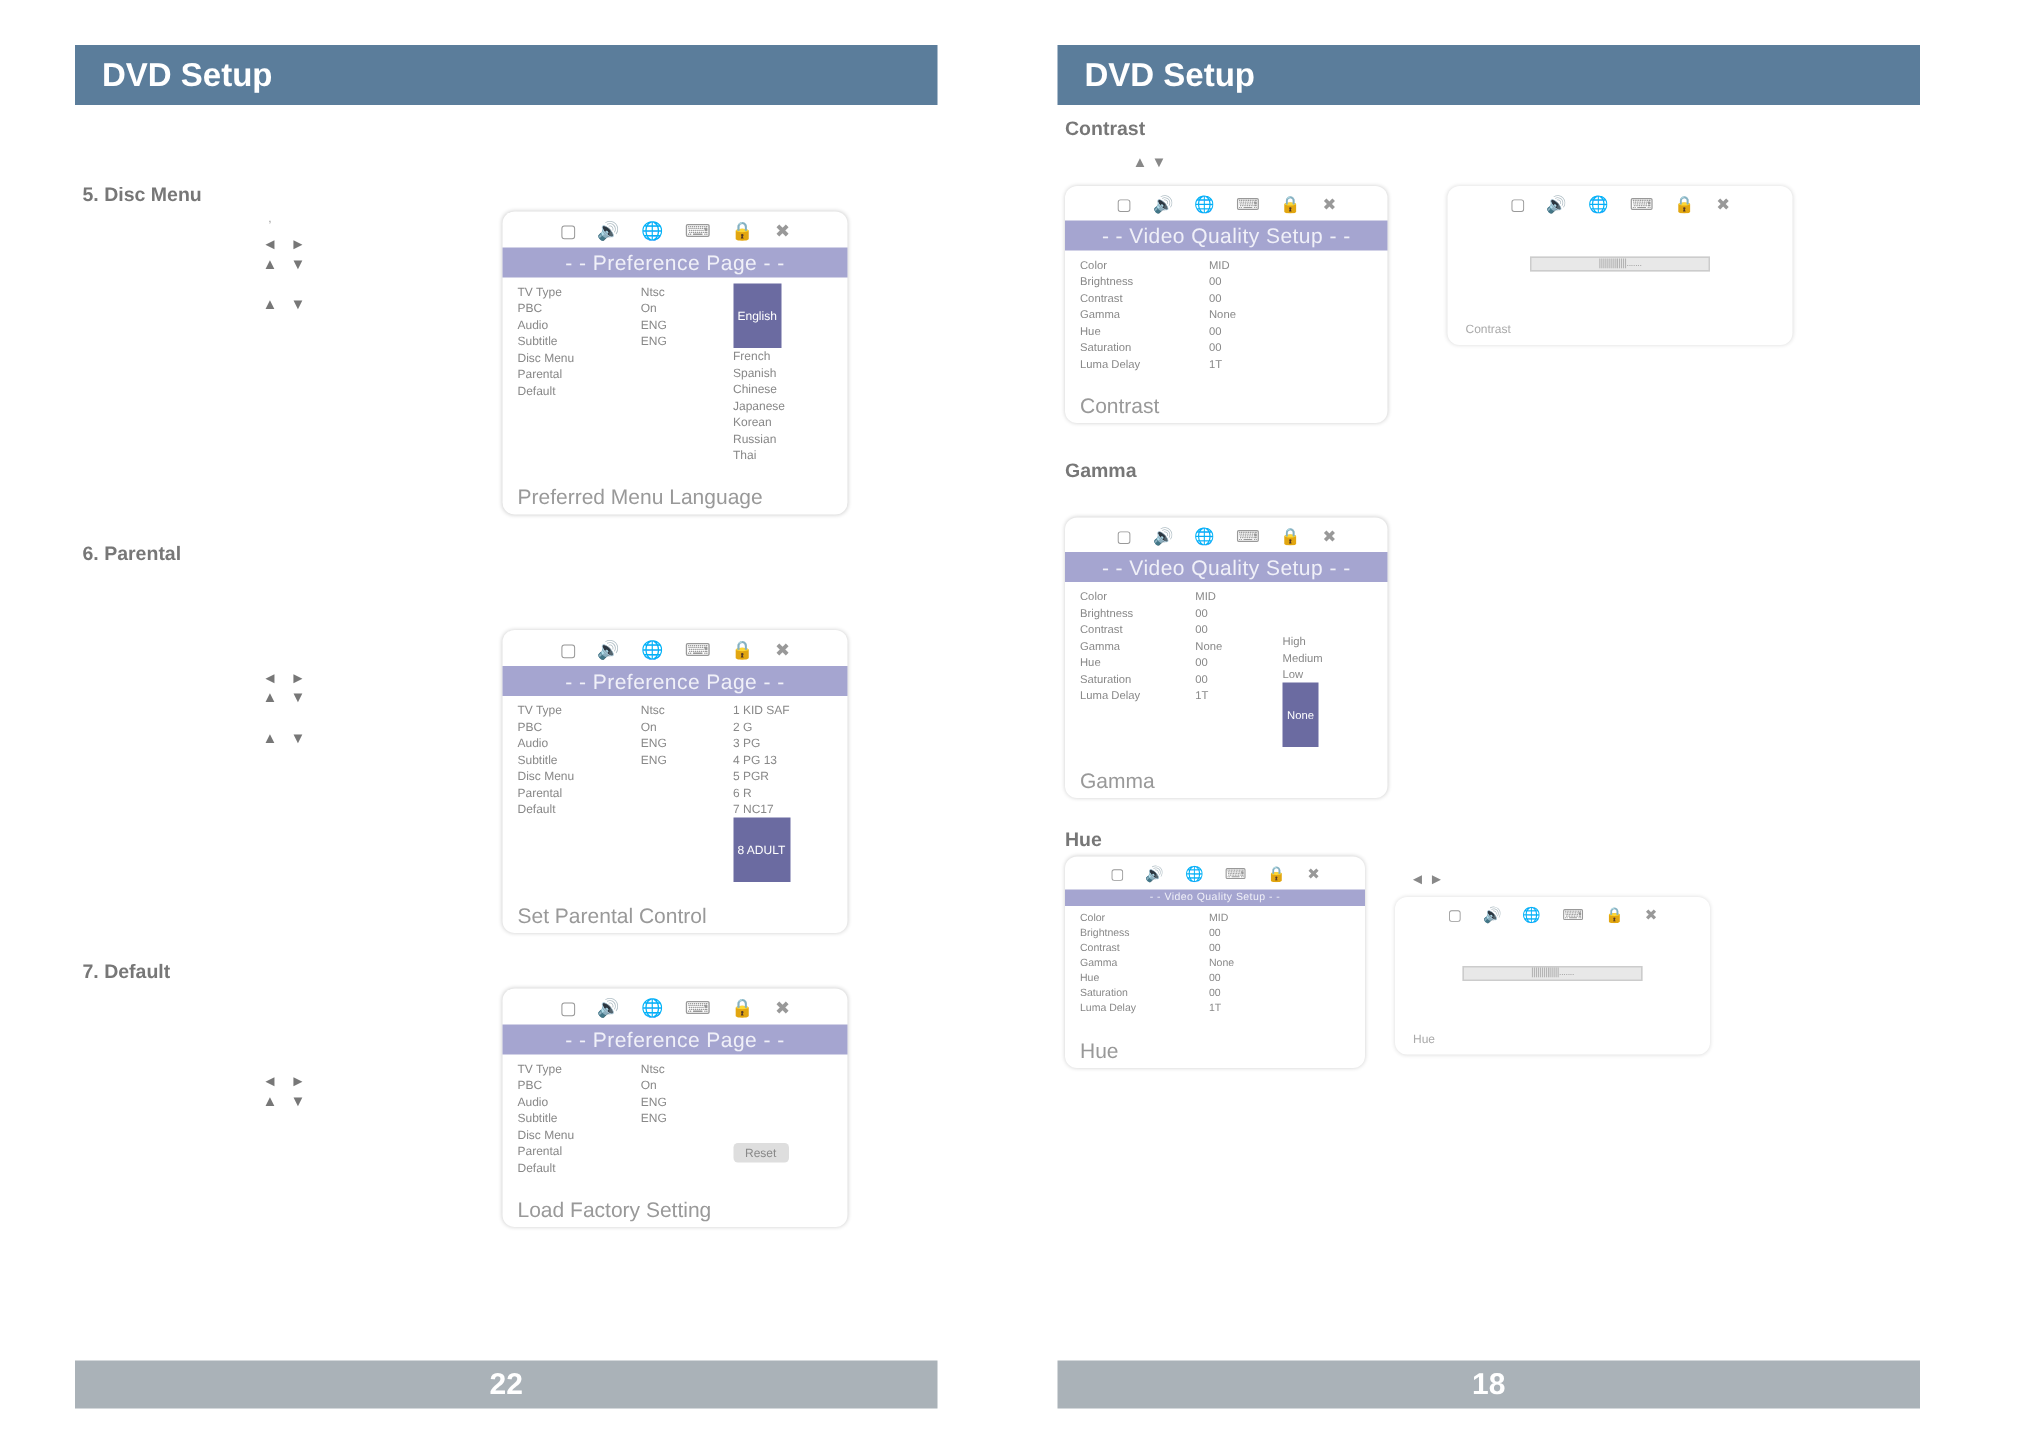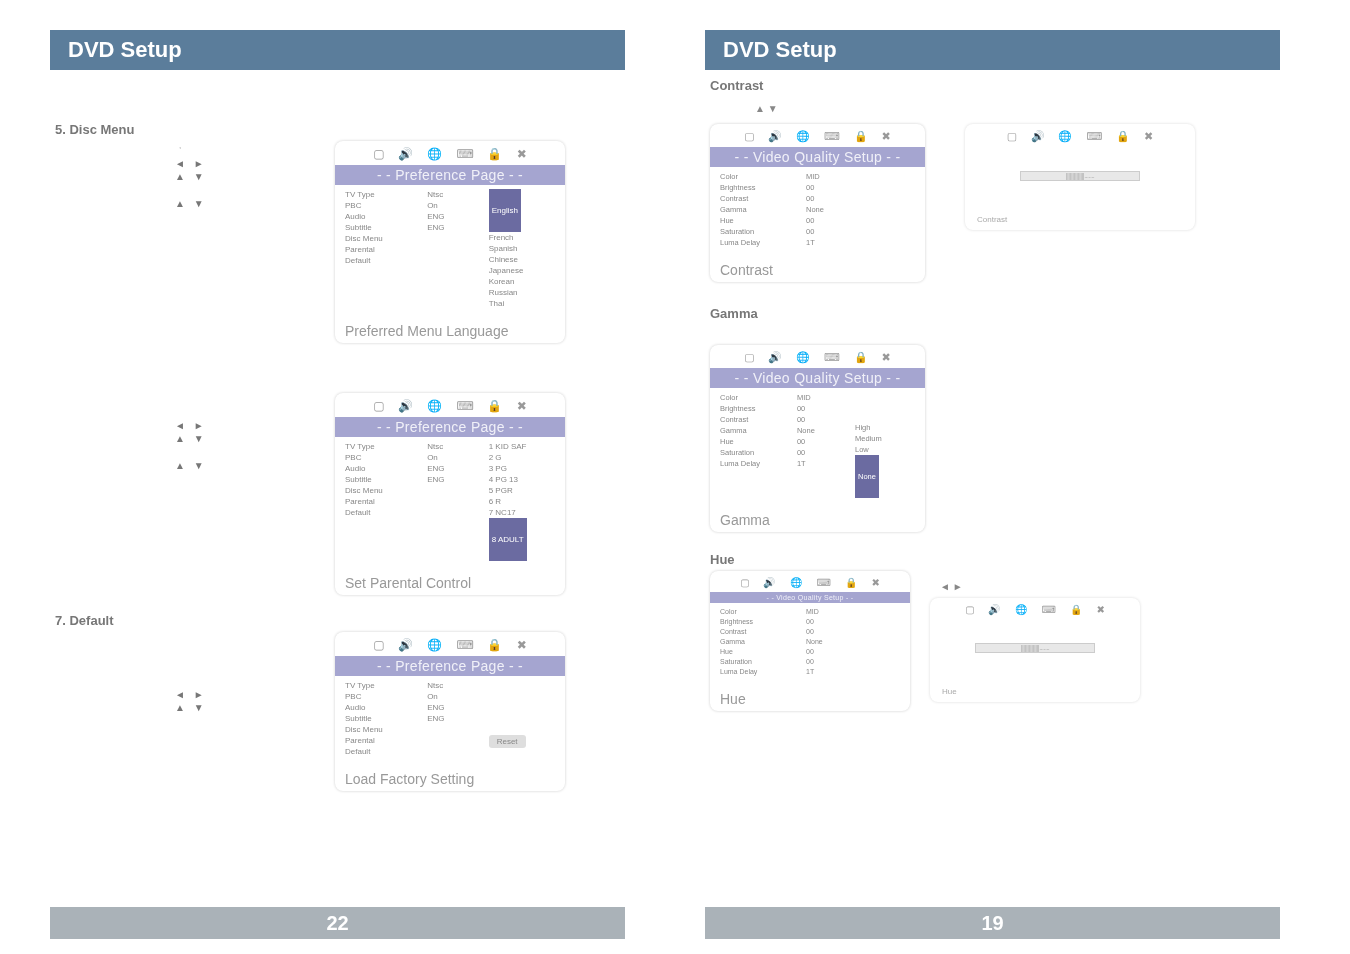--- a/index.html
+++ b/index.html
@@ -208,20 +208,21 @@
                 <div>Korean</div>
                 <div>Russian</div>
                 <div>Thai</div>
               </div>
             </div>
             <div class="osd-footer">Preferred Menu Language</div>
           </div>
         </div>
       </div>
 
+      <div class="subheading">6. Parental</div>
       <div style="display:flex; gap:30px; padding-left:55px;">
         <div style="width:250px;">
           <div style="height:60px;"></div>
           <div class="placeholder-arrows">
             <span class="tri">◄  ►</span><br>
             <span class="tri">▲  ▼</span>
           </div>
           <div class="placeholder-arrows single">
             <span class="tri">▲  ▼</span>
           </div>
@@ -475,15 +476,15 @@
             <span>⌨</span>
             <span>🔒</span>
             <span>✖</span>
           </div>
           <div class="slider-track"><span class="slider-inner">||||||||||||||.......</span></div>
           <div class="slider-footer">Hue</div>
         </div>
       </div>
     </div>
 
-    <div class="footer-bar" style="left:30px;">19</div>
+    <div class="footer-bar" style="left:30px;">18</div>
   </div>
 </div>
 
 </body></html>

